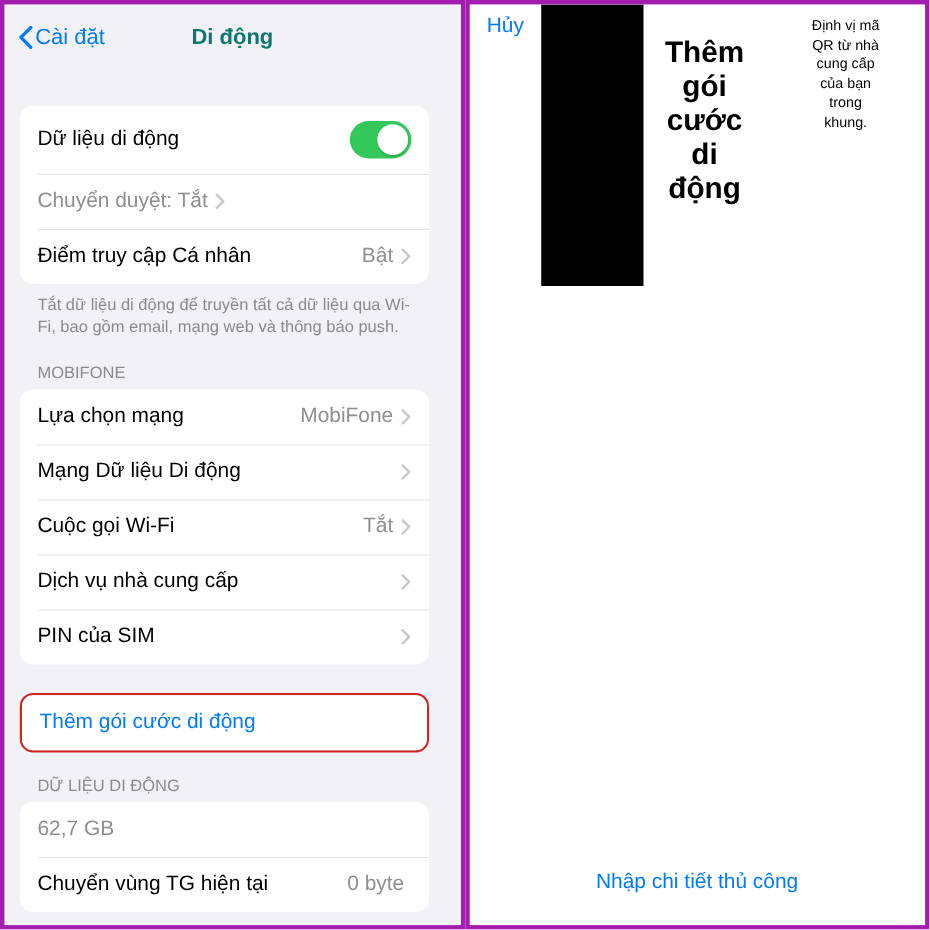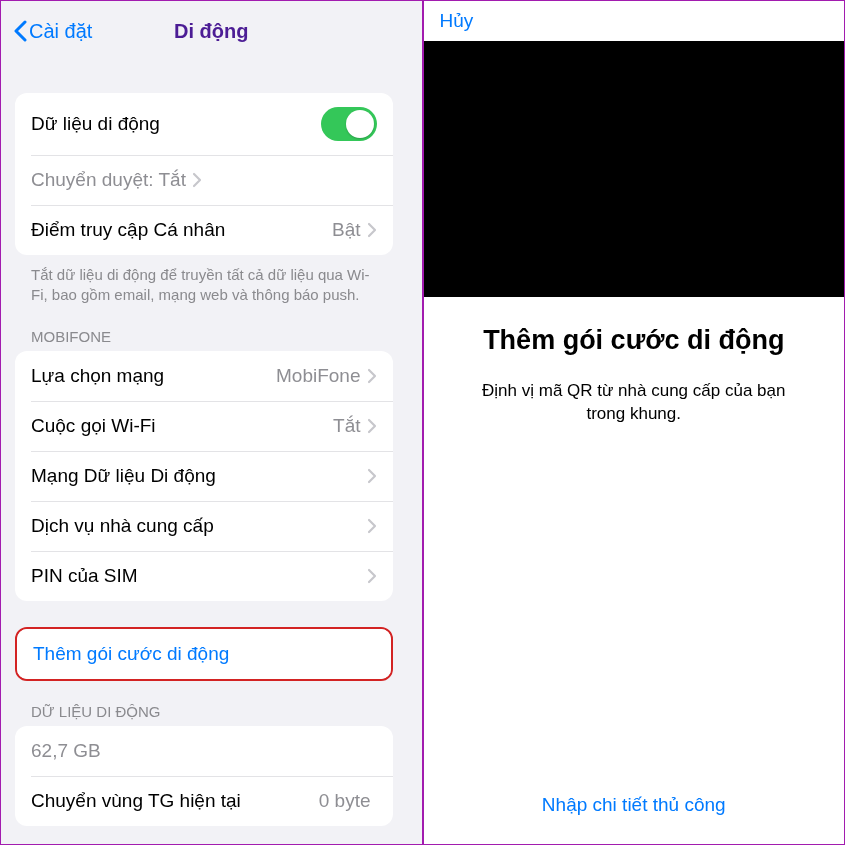--- a/index.html
+++ b/index.html
@@ -7,21 +7,21 @@
     font-family: -apple-system, BlinkMacSystemFont, "Segoe UI", Helvetica, Arial, sans-serif;
     background: #fff;
     width: 845px;
     height: 845px;
     overflow: hidden;
     display: flex;
   }
   .pane {
     width: 50%;
     height: 100%;
-    border: 1px solid #a21caf;
+    border: 4px solid #a21caf;
     position: relative;
     overflow: hidden;
   }
   
   .left-pane {
     background: #f2f2f6;
     display: flex;
     flex-direction: column;
   }
   .nav-header {
@@ -38,21 +38,21 @@
     font-size: 20px;
     cursor: pointer;
   }
   .back-btn .chev { margin-right: 2px; }
   .nav-title {
     position: absolute;
     left: 0; right: 0;
     text-align: center;
     font-size: 20px;
     font-weight: 600;
-    color: #4c1d95;
+    color: #0f766e;
     pointer-events: none;
   }
   .content { padding: 0 29px 0 14px; overflow-y: auto; flex: 1; }
   .group {
     background: #fff;
     border-radius: 12px;
     margin-top: 28px;
     overflow: hidden;
   }
   .group.first { margin-top: 36px; }
@@ -128,21 +128,21 @@
     border: 2.5px solid #d32323;
     border-radius: 12px;
     margin-top: 26px;
   }
   .highlighted .group { margin-top: 0; border-radius: 10px; }
 
   
   .right-pane {
     background: #fff;
     display: flex;
-    flex-direction: column;
+    flex-direction: row;
   }
   .r-top {
     height: 40px;
     display: flex;
     align-items: center;
     padding: 0 16px;
   }
   .r-cancel {
     color: #007aff;
     font-size: 19px;
@@ -155,24 +155,24 @@
   }
   .r-title {
     font-size: 27px;
     font-weight: 700;
     color: #000;
     text-align: center;
     margin-top: 28px;
     padding: 0 20px;
   }
   .r-sub {
-    font-size: 17px;
+    font-size: 13px;
     color: #000;
     text-align: center;
-    margin-top: 24px;
+    margin-top: 10px;
     padding: 0 38px;
     line-height: 1.35;
   }
   .r-bottom {
     position: absolute;
     bottom: 28px;
     left: 0; right: 0;
     text-align: center;
   }
   .r-manual {
@@ -232,30 +232,30 @@
       <div class="row">
         <div class="row-label">Lựa chọn mạng</div>
         <div class="row-value">MobiFone</div>
         <span class="chevron">
           <svg width="10" height="16" viewBox="0 0 10 16">
               <path d="M2 2 L8 8 L2 14" stroke="#c7c7cc" stroke-width="2.2" fill="none" stroke-linecap="round" stroke-linejoin="round"></path>
             </svg>
         </span>
       </div>
       <div class="row">
+        <div class="row-label">Mạng Dữ liệu Di động</div>
+        <span class="chevron">
+          <svg width="10" height="16" viewBox="0 0 10 16">
+              <path d="M2 2 L8 8 L2 14" stroke="#c7c7cc" stroke-width="2.2" fill="none" stroke-linecap="round" stroke-linejoin="round"></path>
+            </svg>
+        </span>
+      </div>
+      <div class="row">
         <div class="row-label">Cuộc gọi Wi-Fi</div>
         <div class="row-value">Tắt</div>
-        <span class="chevron">
-          <svg width="10" height="16" viewBox="0 0 10 16">
-              <path d="M2 2 L8 8 L2 14" stroke="#c7c7cc" stroke-width="2.2" fill="none" stroke-linecap="round" stroke-linejoin="round"></path>
-            </svg>
-        </span>
-      </div>
-      <div class="row">
-        <div class="row-label">Mạng Dữ liệu Di động</div>
         <span class="chevron">
           <svg width="10" height="16" viewBox="0 0 10 16">
               <path d="M2 2 L8 8 L2 14" stroke="#c7c7cc" stroke-width="2.2" fill="none" stroke-linecap="round" stroke-linejoin="round"></path>
             </svg>
         </span>
       </div>
       <div class="row">
         <div class="row-label">Dịch vụ nhà cung cấp</div>
         <span class="chevron">
           <svg width="10" height="16" viewBox="0 0 10 16">

